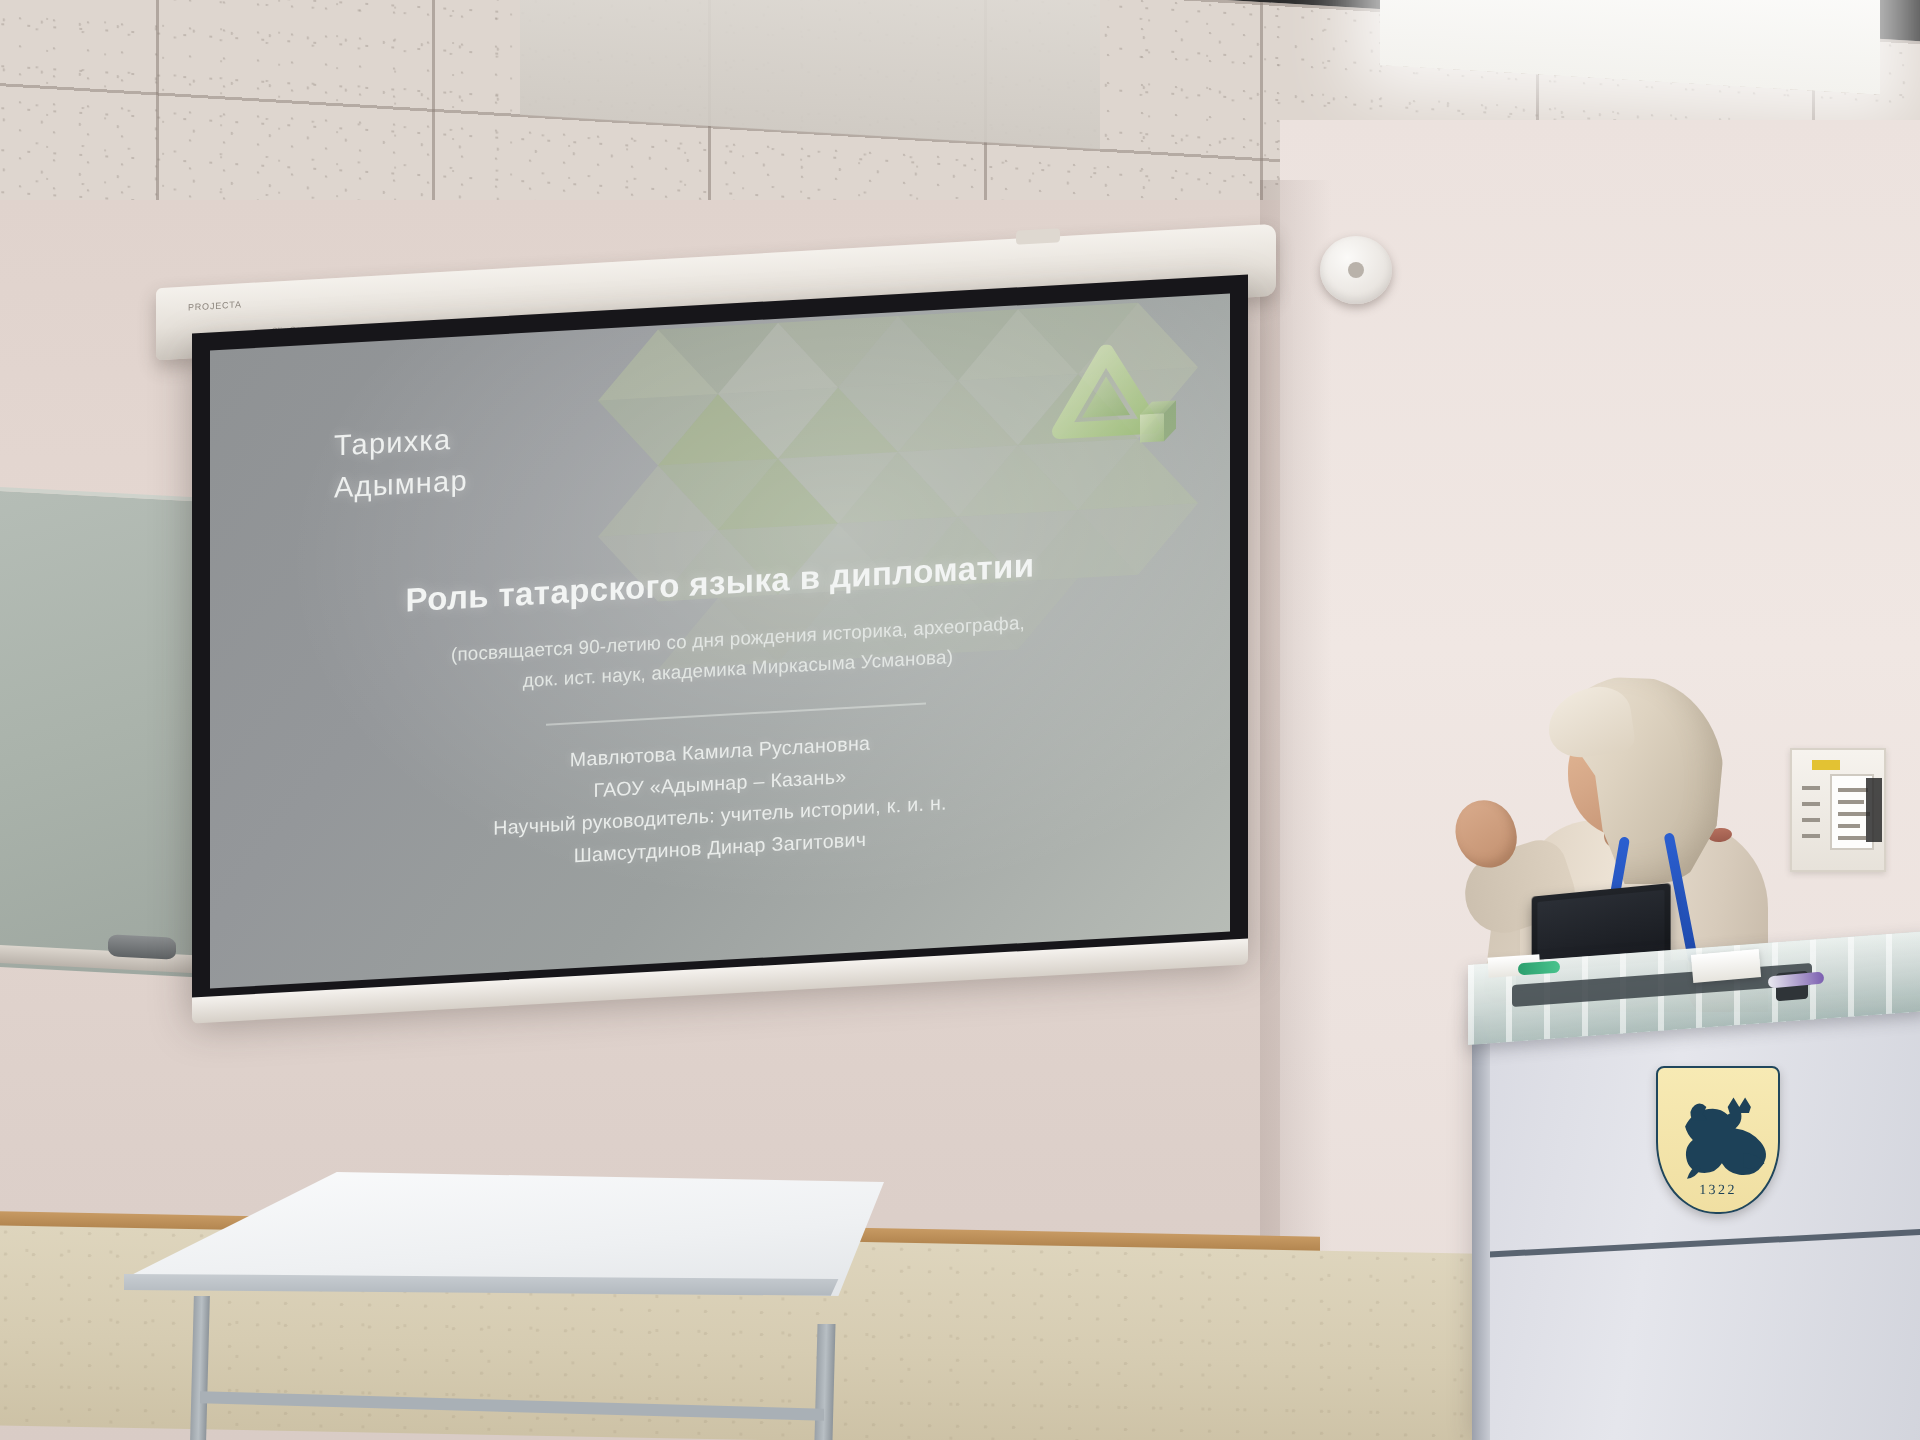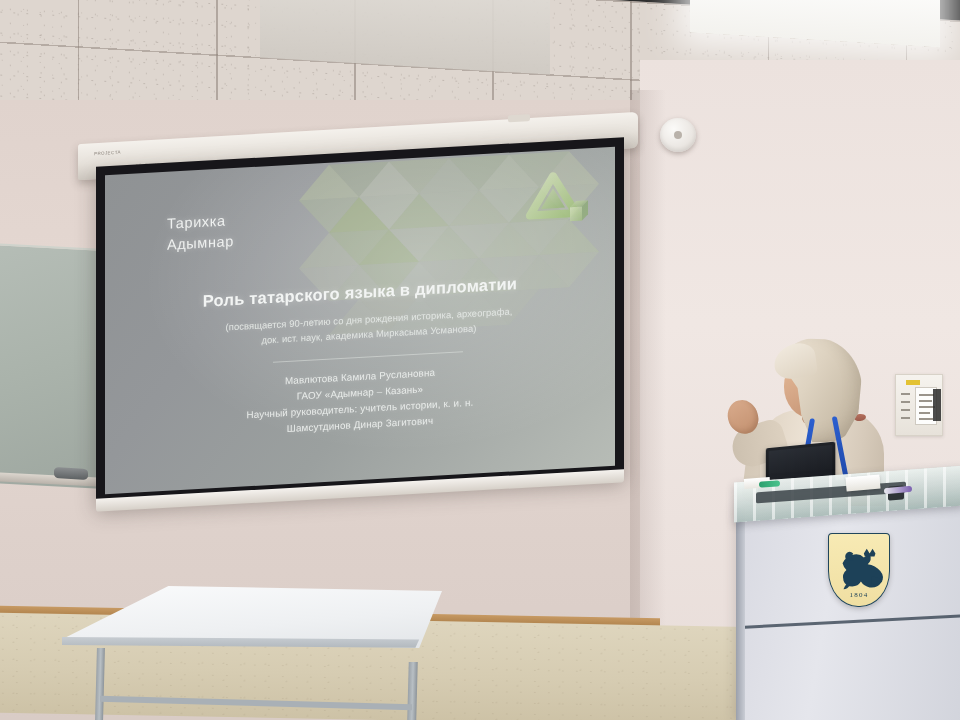--- a/index.html
+++ b/index.html
@@ -550,21 +550,21 @@
 
   <div class="emblem">
     <svg viewBox="0 0 62 74" style="position:absolute;left:0;top:0;width:100%;height:100%;">
       <path d="M14 30 q4-8 12-9 q6-1 10 3 l6-4 q3 7-2 11 q8 1 13 7 q5 6 1 12 q-4 6-12 5 q-6-1-9-6
                q-3 5-9 5 q-7 0-9-6 q-2-7 3-11 q-3-3-4-7 z" fill="#1d4158"></path>
       <path d="M18 27 q-3-5 1-8 q3-2 6 1 l-2 4 q2 1 2 3 z" fill="#1d4158"></path>
       <path d="M36 20 l3-5 l3 5 l3-5 l3 5 l-1 3 l-10 0 z" fill="#1d4158"></path>
       <path d="M22 52 q-3 5-7 5 q2-6 6-7 z" fill="#1d4158"></path>
       <path d="M44 44 q8 0 11 5 q-5 4-11 2 z" fill="#1d4158"></path>
     </svg>
-    <div class="emblem-year">1804</div>
+    <div class="emblem-year">1322</div>
   </div>
 
   <div class="laptop-lid"></div>
   <div class="laptop-base"></div>
 
   <div class="podium-glass"></div>
   <div class="podium-glass-dark"></div>
   <div class="podium-slot"></div>
 
   <div class="papers"></div>

